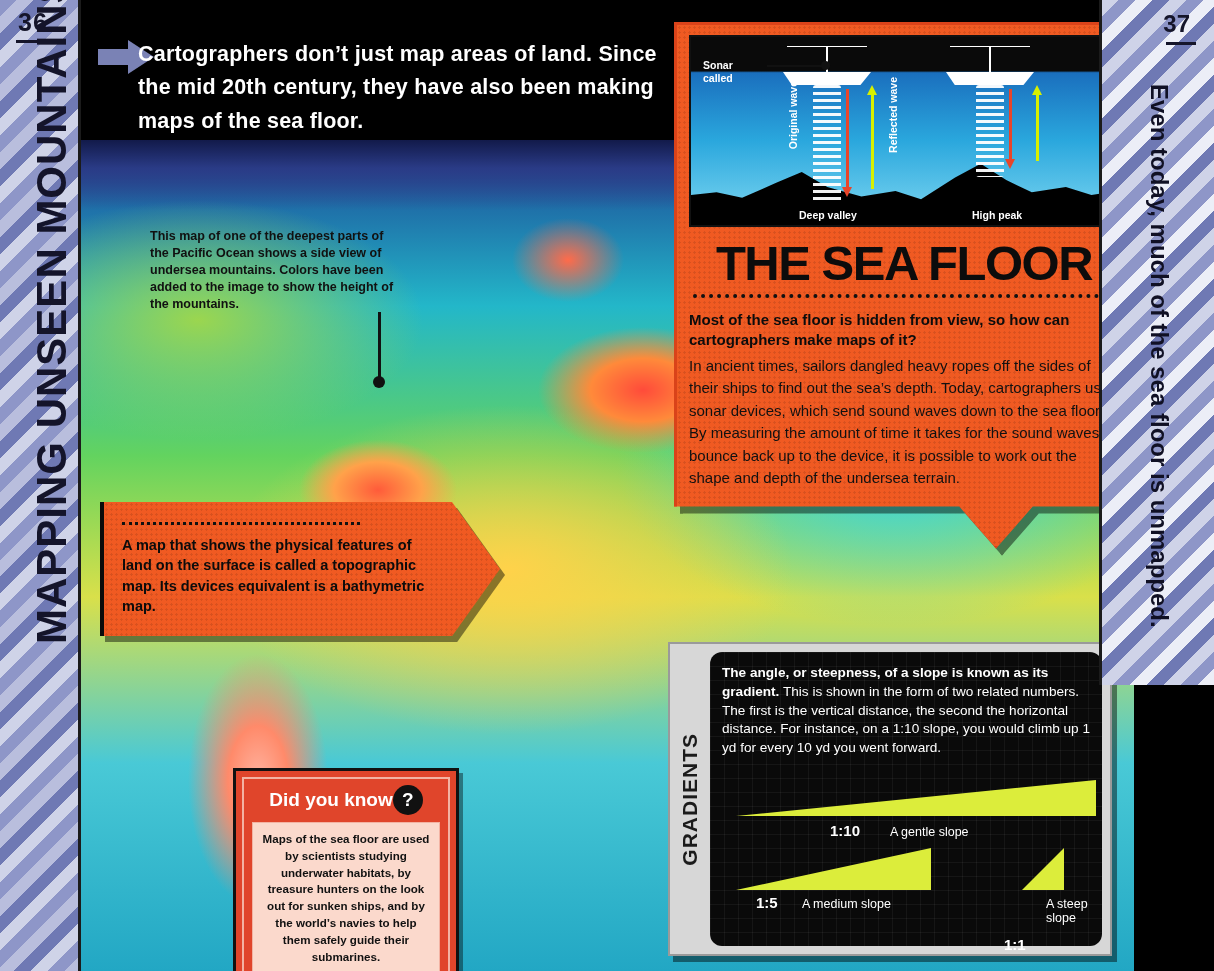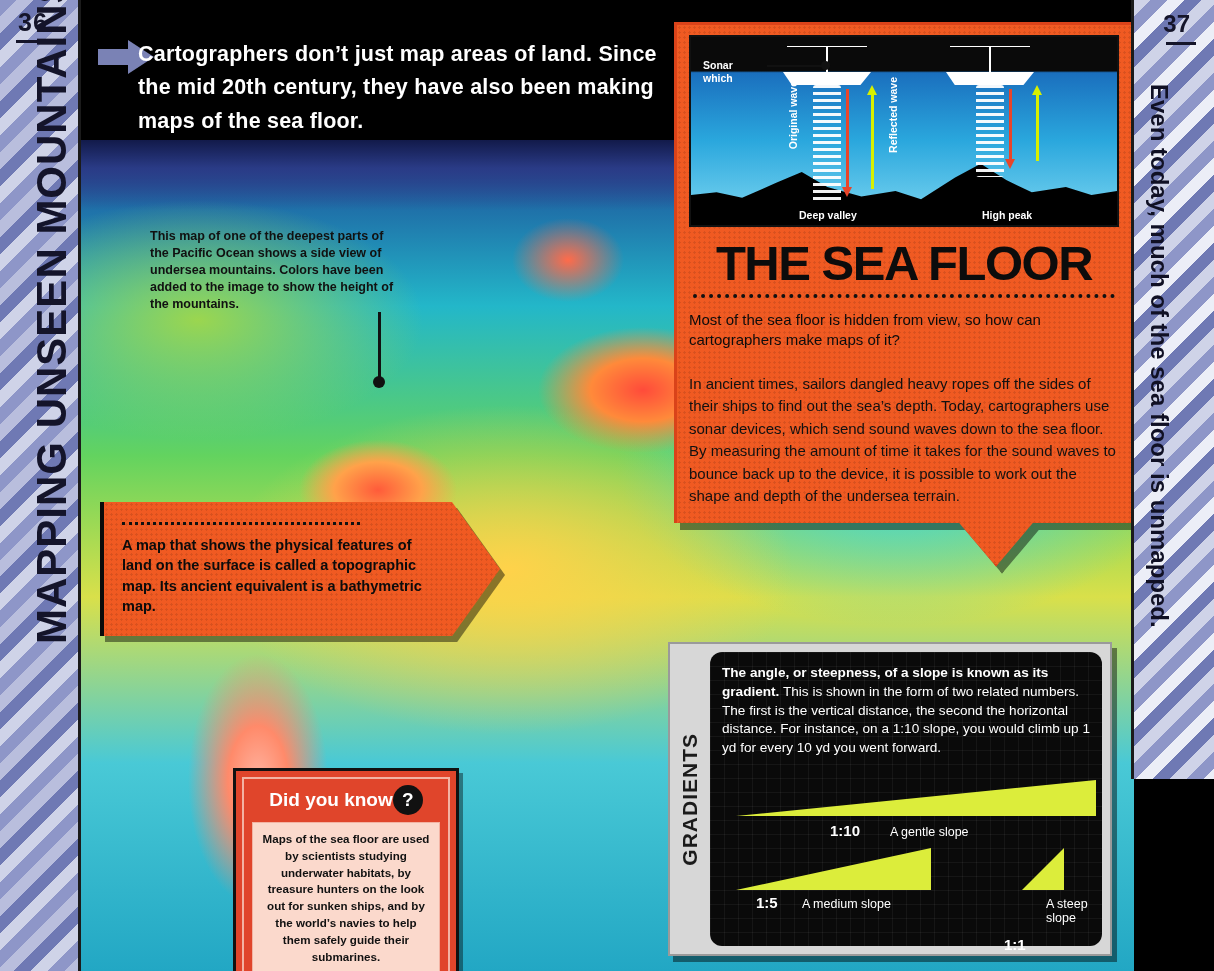--- a/index.html
+++ b/index.html
@@ -35,28 +35,29 @@
     transform:rotate(-90deg);
     transform-origin:center center;
     text-align:left;
     font-weight:bold;font-size:42px;letter-spacing:1px;
     color:#14142a;
     white-space:nowrap;
   }
 
   
   .spine-right{
-    position:absolute;right:0;top:0;width:80px;height:779px;
+    position:absolute;right:0;top:0;width:80px;height:685px;
     background:
       repeating-linear-gradient(135deg,
         #cfd3e8 0px,#cfd3e8 12px,
         #8e96c8 12px,#8e96c8 24px,
         #eceef7 24px,#eceef7 36px,
         #6f79b4 36px,#6f79b4 48px);
     border-left:3px solid #1b1b1b;
+    padding-left:32px;
   }
   .spine-right .num{
     position:absolute;top:10px;right:24px;
     font-weight:bold;font-size:24px;color:#15152a;
   }
   .spine-right .numrule{
     position:absolute;top:42px;right:18px;width:30px;height:3px;background:#15152a;
   }
   .spine-right .vtext{
     position:absolute;right:-235px;top:360px;width:580px;
@@ -206,21 +207,21 @@
   .vlbl{position:absolute;color:#fff;font-weight:bold;font-size:10.5px;
     writing-mode:vertical-rl;transform:rotate(180deg);white-space:nowrap;}
   .sonar-leader{position:absolute;height:2px;background:#111;}
   .sonar-dot{position:absolute;width:9px;height:9px;border-radius:50%;background:#111;}
 
   .howto-title{
     color:#0c0c0c;font-weight:bold;font-size:53px;line-height:.92;letter-spacing:-1.5px;
     text-align:center;margin:14px 0 2px 0;
   }
   .howto-rule{border-top:4px dotted #111;margin:8px 4px 12px 4px;}
-  .howto-lead{color:#0c0c0c;font-weight:normal;font-size:15px;line-height:1.35;margin-bottom:22px;}
+  .howto-lead{color:#0c0c0c;font-weight:bold;font-size:15px;line-height:1.35;margin-bottom:4px;}
   .howto-text{color:#111;font-size:15px;line-height:1.5;}
 
   
   .grad{
     position:absolute;left:590px;top:642px;width:440px;height:310px;
     background:#d7d7d7;border:2px solid #9a9a9a;
     box-shadow:5px 6px 0 rgba(0,0,0,.45);
     display:flex;
   }
   .grad-tab{
@@ -262,21 +263,21 @@
     </div>
     <div class="intro">Cartographers don’t just map areas of land. Since the mid 20th century, they have also been making maps of the sea floor.</div>
 
     <div class="caption">This map of one of the deepest parts of the Pacific Ocean shows a side view of undersea mountains. Colors have been added to the image to show the height of the mountains.</div>
     <div class="leader"></div>
     <div class="leader-dot"></div>
 
     <div class="bathy">
       <div class="bathy-body">
         <div class="bathy-rule"></div>
-        <div class="bathy-text">A map that shows the physical features of land on the surface is called a topographic map. Its ancient equivalent is a bathymetric map.</div>
+        <div class="bathy-text">A map that shows the physical features of land on the surface is called a topographic map. Its devices equivalent is a bathymetric map.</div>
       </div>
     </div>
 
     <div class="dyk">
       <div class="dyk-inner">
         <div class="dyk-head">
           <span>Did you know</span>
           <div class="qmark">?</div>
         </div>
         <div class="dyk-body">Maps of the sea floor are used by scientists studying underwater habitats, by treasure hunters on the look out for sunken ships, and by the world’s navies to help them safely guide their submarines.</div>
@@ -307,29 +308,29 @@
           <div class="vline-red" style="left:155px;top:52px;height:104px;"></div>
           <div class="arrow-down" style="left:151px;top:150px;"></div>
           <div class="vline-yel" style="left:180px;top:52px;height:100px;"></div>
           <div class="arrow-up" style="left:176px;top:48px;"></div>
 
           <div class="vline-red" style="left:318px;top:52px;height:76px;"></div>
           <div class="arrow-down" style="left:314px;top:122px;"></div>
           <div class="vline-yel" style="left:345px;top:52px;height:72px;"></div>
           <div class="arrow-up" style="left:341px;top:48px;"></div>
 
-          <div class="lbl" style="left:12px;top:22px;width:60px;line-height:1.2;">Sonar which</div>
+          <div class="lbl" style="left:12px;top:22px;width:60px;line-height:1.2;">Sonar called</div>
           <div class="sonar-leader" style="left:76px;top:28px;width:58px;"></div>
           <div class="sonar-dot" style="left:130px;top:24px;"></div>
 
           <div class="vlbl" style="left:96px;top:44px;">Original wave</div>
           <div class="vlbl" style="left:196px;top:40px;">Reflected wave</div>
 
           <div class="lbl" style="left:108px;bottom:4px;">Deep valley</div>
-          <div class="lbl" style="left:267px;bottom:4px;padding-left:24px;">High peak</div>
+          <div class="lbl" style="left:257px;bottom:4px;padding-left:24px;">High peak</div>
         </div>
 
         <div class="howto-title" style="font-size:49px;">THE SEA FLOOR</div>
         <div class="howto-rule"></div>
         <div class="howto-lead">Most of the sea floor is hidden from view, so how can cartographers make maps of it?</div>
         <div class="howto-text">In ancient times, sailors dangled heavy ropes off the sides of their ships to find out the sea’s depth. Today, cartographers use sonar devices, which send sound waves down to the sea floor. By measuring the amount of time it takes for the sound waves to bounce back up to the device, it is possible to work out the shape and depth of the undersea terrain.</div>
       </div>
     </div>
 
     <div class="grad">

